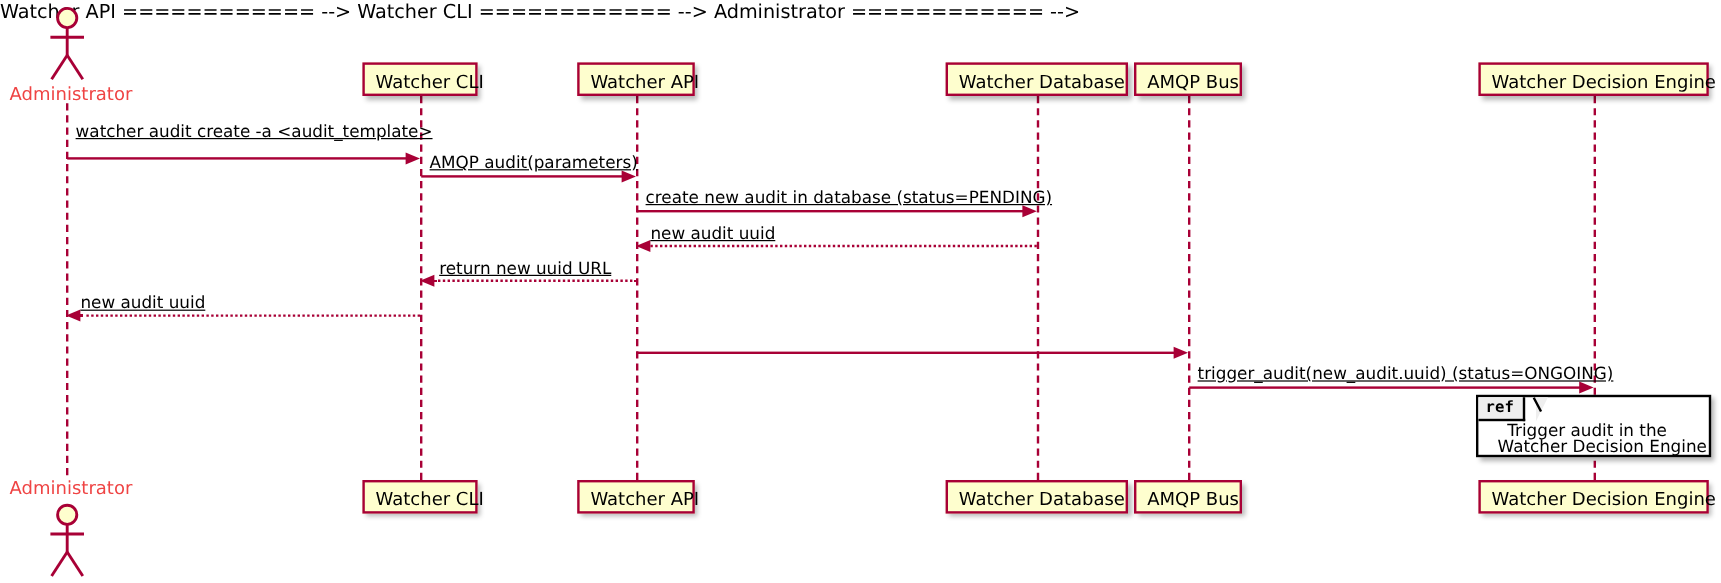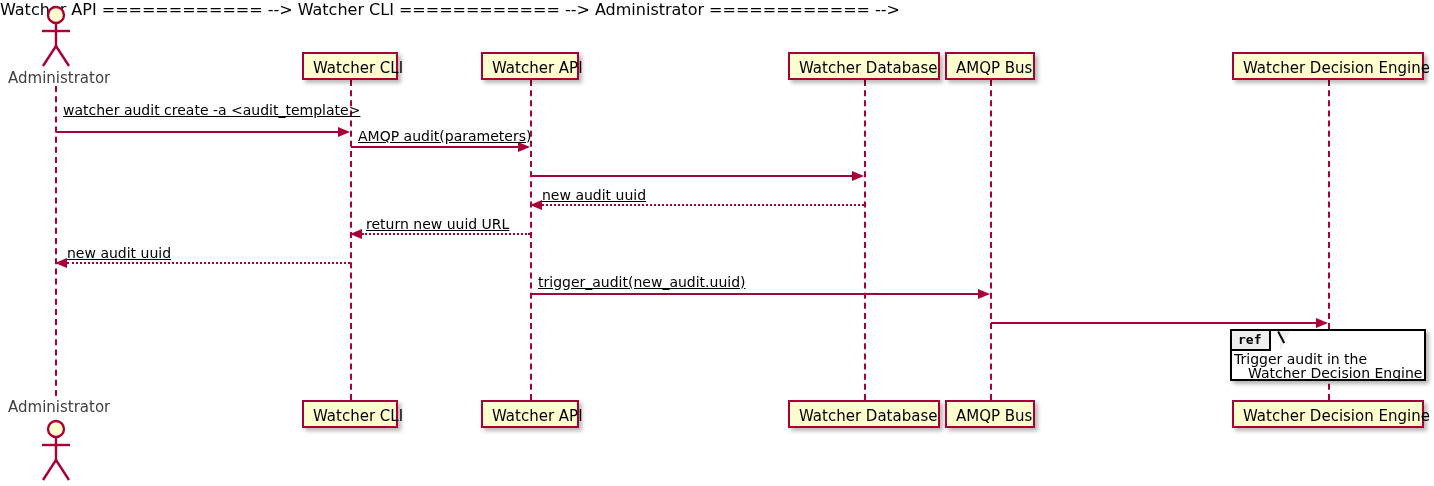--- a/index.html
+++ b/index.html
@@ -38,21 +38,21 @@
     box-sizing: border-box;
     padding: 0 9px;
   }
   
   .actor {
     position: absolute;
   }
   .actor-label {
     position: absolute;
     font-size: 15px;
-    color: #404040;
+    color: #ef4444;
     white-space: nowrap;
   }
   
   .msg {
     position: absolute;
     height: 0;
     border-top: 2px solid #A80036;
   }
   .msg.dotted {
     border-top: 2px dotted #A80036;
@@ -190,46 +190,47 @@
   <div class="msg-label" style="left:63px; top:102px;">watcher audit create -a &lt;audit_template&gt;</div>
 
   
   <div class="msg" style="left:351px; top:146px; width:168px;"></div>
   <div class="arrowhead right" style="left:518px; top:142px;"></div>
   <div class="msg-label" style="left:358px; top:128px;">AMQP audit(parameters)</div>
 
   
   <div class="msg" style="left:531px; top:175px; width:322px;"></div>
   <div class="arrowhead right" style="left:852px; top:171px;"></div>
+  <div class="msg-label" style="left:538px; top:157px;">create new audit in database (status=PENDING)</div>
 
    Watcher API ============ --&gt;
   <div class="msg dotted" style="left:542px; top:204px; width:322px;"></div>
   <div class="arrowhead left" style="left:530px; top:200px;"></div>
   <div class="msg-label" style="left:542px; top:187px;">new audit uuid</div>
 
    Watcher CLI ============ --&gt;
   <div class="msg dotted" style="left:362px; top:233px; width:168px;"></div>
   <div class="arrowhead left" style="left:350px; top:229px;"></div>
   <div class="msg-label" style="left:366px; top:216px;">return new uuid URL</div>
 
    Administrator ============ --&gt;
   <div class="msg dotted" style="left:67px; top:262px; width:283px;"></div>
   <div class="arrowhead left" style="left:55px; top:258px;"></div>
   <div class="msg-label" style="left:67px; top:245px;">new audit uuid</div>
 
   
   <div class="msg" style="left:531px; top:293px; width:448px;"></div>
   <div class="arrowhead right" style="left:978px; top:289px;"></div>
-  <div class="msg-label" style="left:538px; top:274px;">trigger_audit(new_audit.uuid)</div>
 
   
   <div class="msg" style="left:991px; top:322px; width:326px;"></div>
   <div class="arrowhead right" style="left:1316px; top:318px;"></div>
+  <div class="msg-label" style="left:998px; top:304px;">trigger_audit(new_audit.uuid) (status=ONGOING)</div>
 
   
   <div class="ref-box" style="left:1230px; top:329px; width:196px; height:52px;">
     <div class="ref-tab">ref</div>
     <div class="ref-tab-corner" style="left:48px;"></div>
-    <div class="ref-text" style="left:2px; top:20px;">Trigger audit in the</div>
+    <div class="ref-text" style="left:24px; top:20px;">Trigger audit in the</div>
     <div class="ref-text" style="left:16px; top:34px;">Watcher Decision Engine</div>
   </div>
 
 </div>
 
 </body></html>

